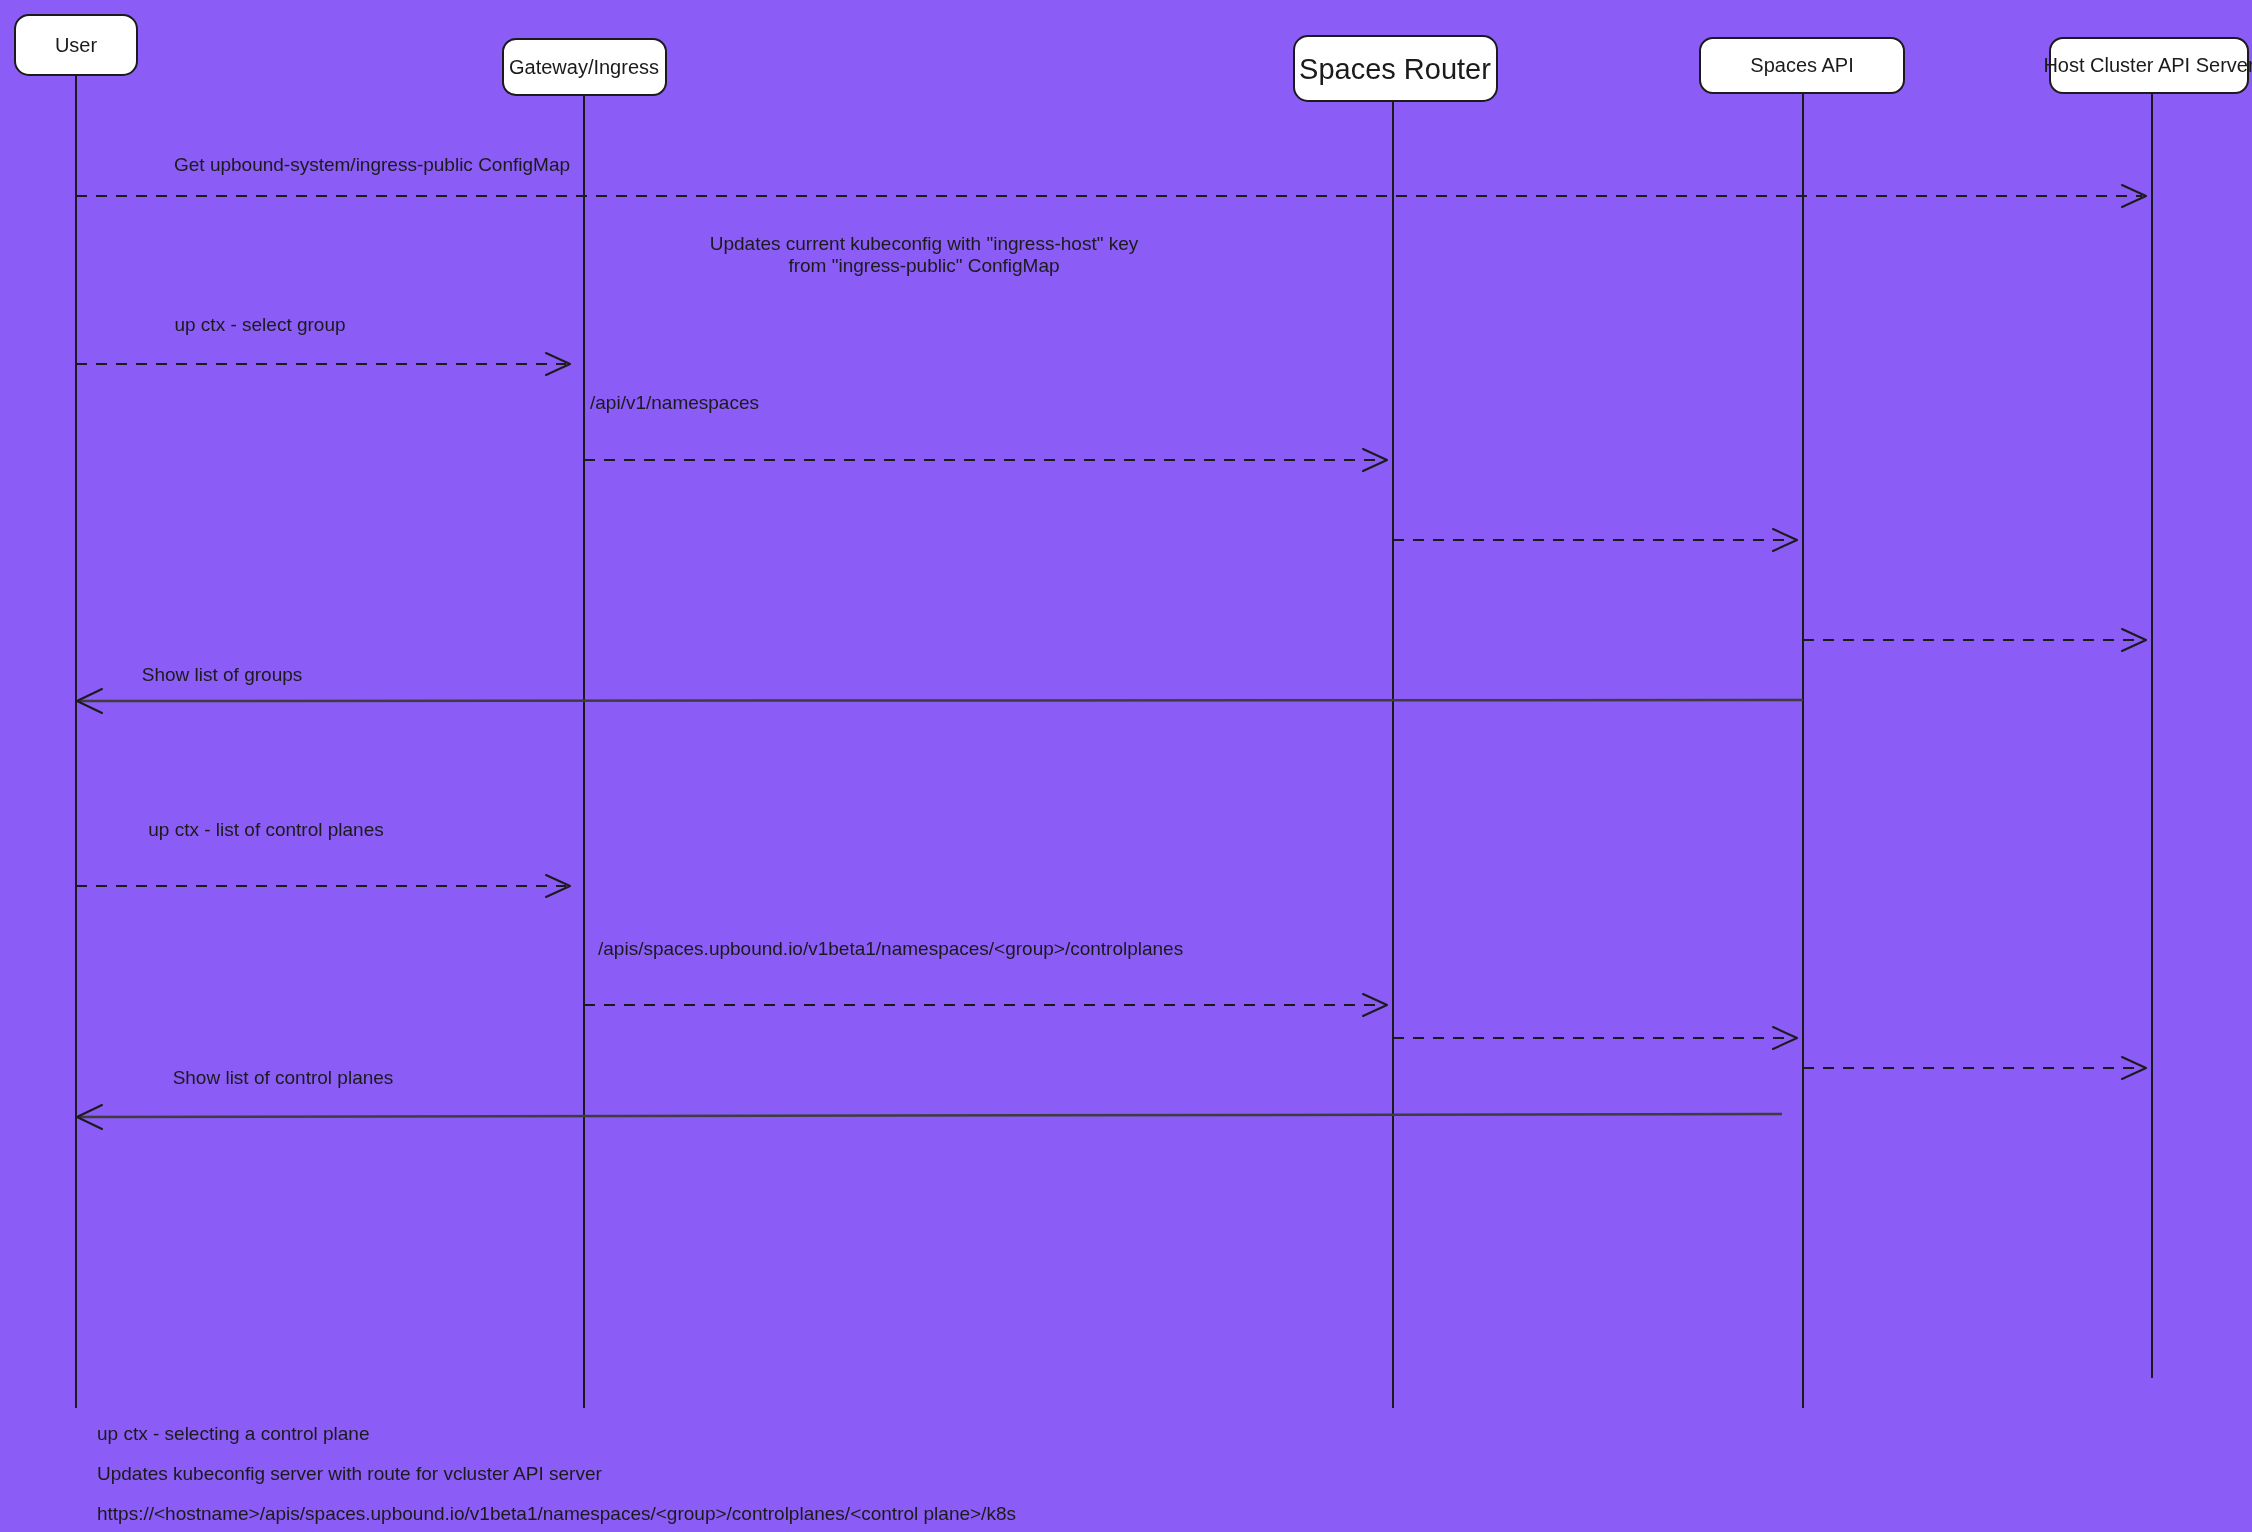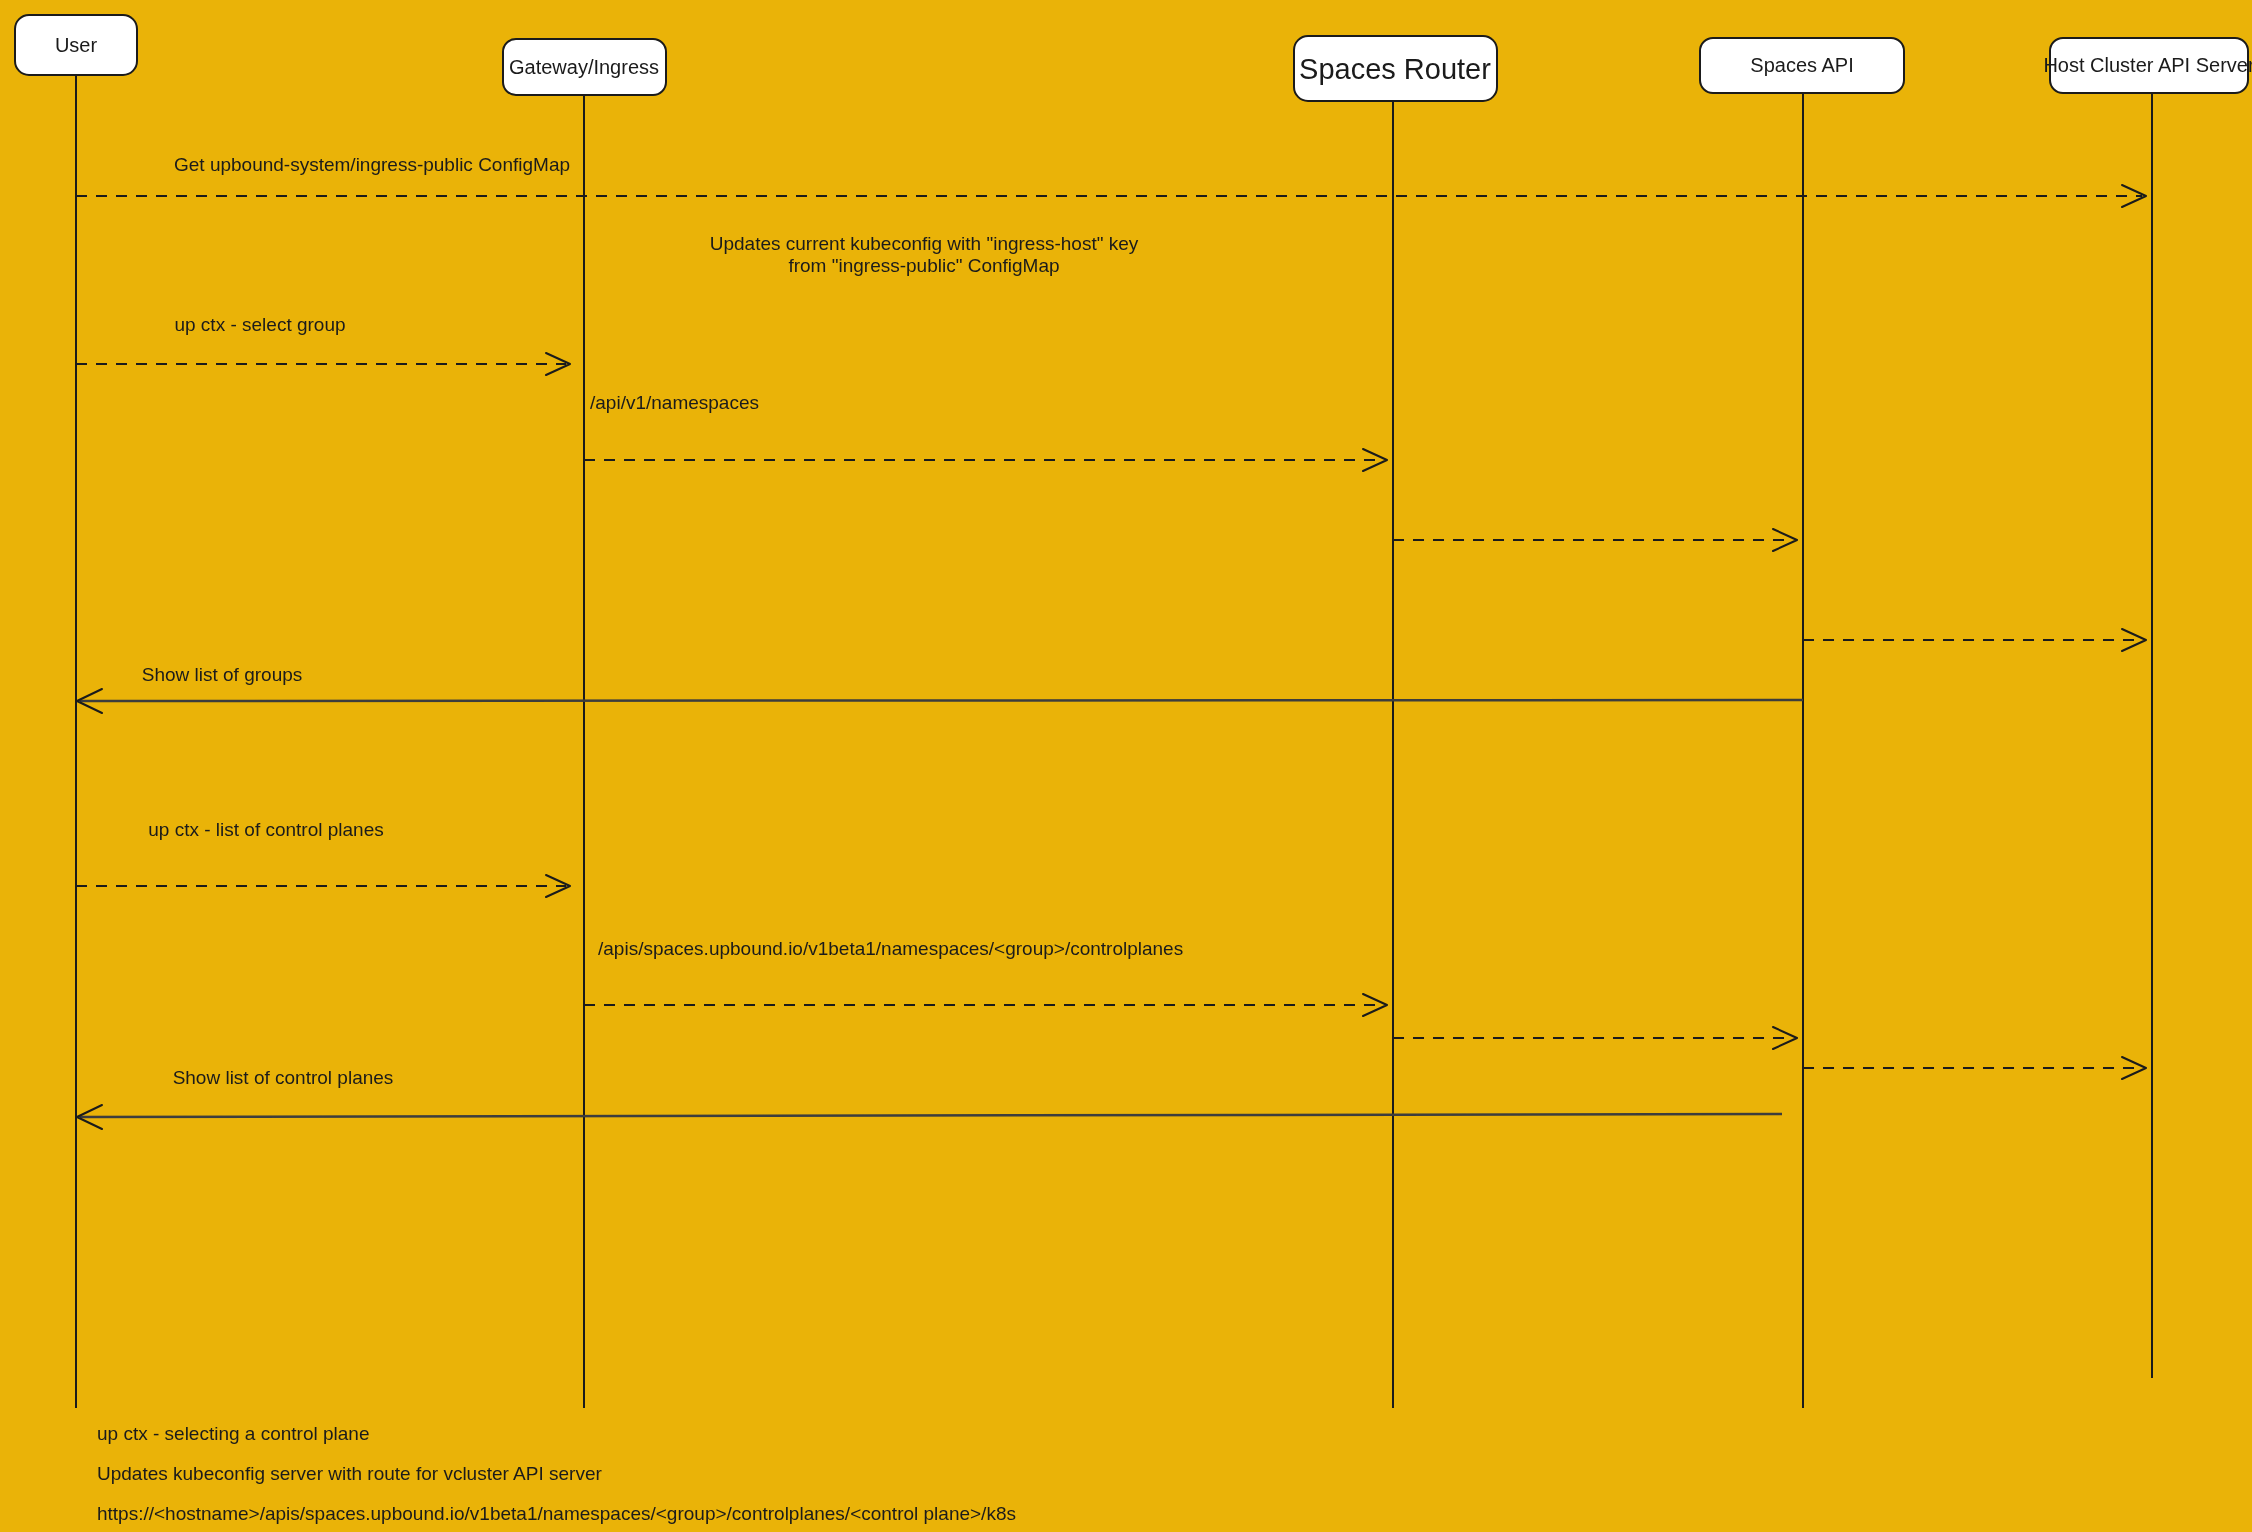--- a/index.html
+++ b/index.html
@@ -4,21 +4,21 @@
 <style>
   html, body {
     margin: 0;
     padding: 0;
     background: #ffffff;
   }
   .canvas {
     position: relative;
     width: 2252px;
     height: 1532px;
-    background: #eab308;
+    background: #8b5cf6;
     font-family: "Liberation Sans", sans-serif;
     overflow: hidden;
   }
   svg {
     position: absolute;
     left: 0;
     top: 0;
   }
   text {
     fill: #1b1b1b;

